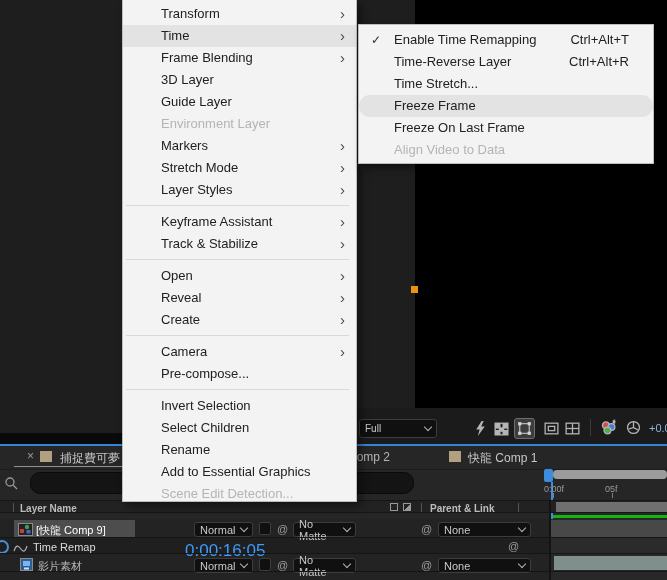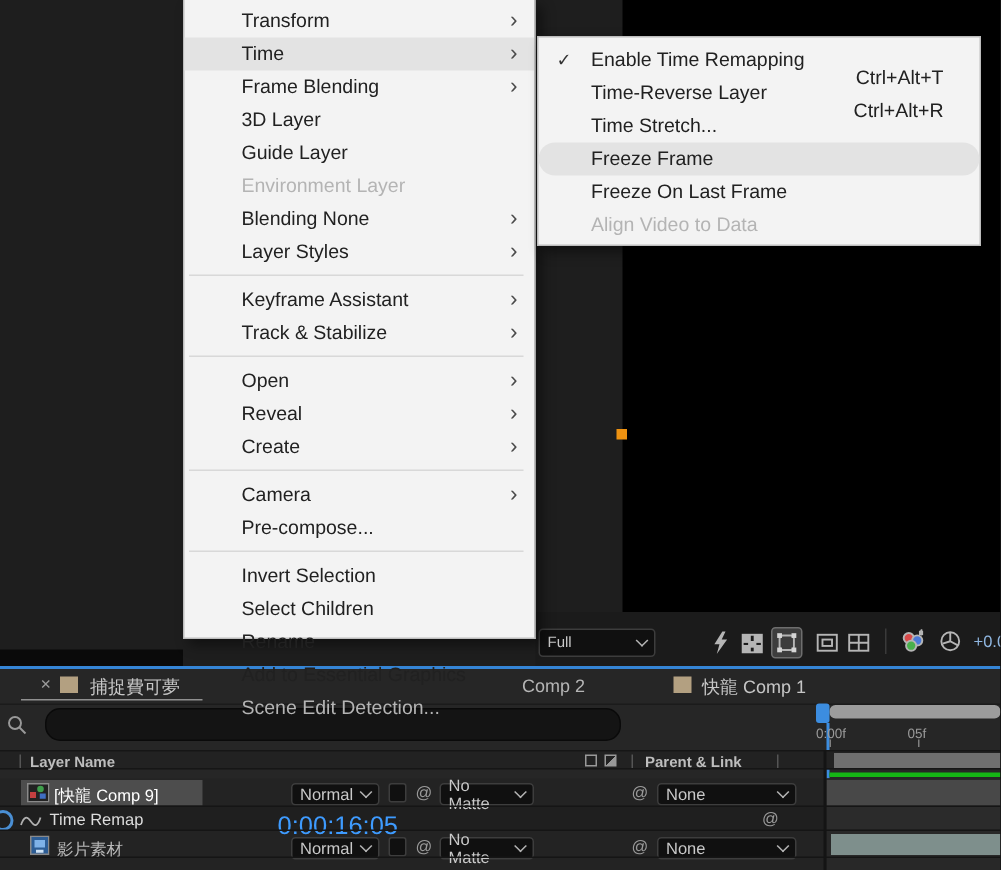--- a/index.html
+++ b/index.html
@@ -78,34 +78,34 @@
   .bar2{position:absolute;left:551px;top:19px;width:116px;height:15px;background:#2b2b2b;}
   .bar3{position:absolute;left:554px;top:37px;width:113px;height:14px;background:#7e8f8c;}
   .tval{position:absolute;left:185px;top:22px;font-size:17px;color:#3e9bff;}
   .stopw{position:absolute;left:-5px;top:21px;width:10px;height:10px;border:2px solid #4a8fd4;border-radius:50%;}
   .licon{position:absolute;width:15px;height:13px;}
   .licon svg{width:100%;height:100%;}
 
   
   .menu{background:#f3f3f3;border:1px solid #bdbdbd;box-shadow:4px 4px 8px rgba(0,0,0,.45);
         box-sizing:border-box;z-index:10;}
-  .menu-main{left:122px;top:0;width:235px;height:426px;border-top:none;padding-top:3px;}
+  .menu-main{left:122px;top:0;width:235px;height:502px;border-top:none;padding-top:3px;}
   .menu-sub{left:358px;top:24px;width:296px;height:140px;padding-top:4px;}
   .mi{position:relative;height:22px;line-height:22px;padding-left:38px;font-size:13px;
       color:#212121;white-space:nowrap;cursor:default;}
   .mi.h{background:#e3e3e3;}
   .mi.d{color:#b4b4b4;}
   .mi.a::after{content:"›";position:absolute;right:11px;top:0;font-size:15px;color:#4a4a4a;}
   .msep{height:1px;background:#d8d8d8;margin:4px 7px 5px 3px;}
   .smi{position:relative;height:22px;line-height:22px;padding-left:35px;font-size:13px;
       color:#212121;white-space:nowrap;cursor:default;}
   .smi.h{background:#e3e3e3;border-radius:11px;}
   .smi.d{color:#b4b4b4;}
   .smi .ck{position:absolute;left:12px;top:0;font-size:12px;color:#333;}
-  .smi .sc{position:absolute;right:24px;top:12px;}
+  .smi .sc{position:absolute;right:24px;top:0;}
 </style>
 </head>
 <body>
 
 <div class="screen">
 
   <div class="abs comp-black"></div>
   <div class="abs dash-edge"></div>
   <div class="abs anchor"></div>
   <div class="abs left-strip"></div>
@@ -326,21 +326,22 @@
     <div class="col-div"></div>
   </div>
 
   <div class="abs menu menu-main">
     <div class="mi a"><span>Transform</span></div>
     <div class="mi a h"><span>Time</span></div>
     <div class="mi a"><span>Frame Blending</span></div>
     <div class="mi"><span>3D Layer</span></div>
     <div class="mi"><span>Guide Layer</span></div>
     <div class="mi d"><span>Environment Layer</span></div>
-    <div class="mi a"><span>Blending None</span></div>
+    <div class="mi a"><span>Markers</span></div>
+    <div class="mi a"><span>Stretch Mode</span></div>
     <div class="mi a"><span>Layer Styles</span></div>
     <div class="msep"></div>
     <div class="mi a"><span>Keyframe Assistant</span></div>
     <div class="mi a"><span>Track &amp; Stabilize</span></div>
     <div class="msep"></div>
     <div class="mi a"><span>Open</span></div>
     <div class="mi a"><span>Reveal</span></div>
     <div class="mi a"><span>Create</span></div>
     <div class="msep"></div>
     <div class="mi a"><span>Camera</span></div>

